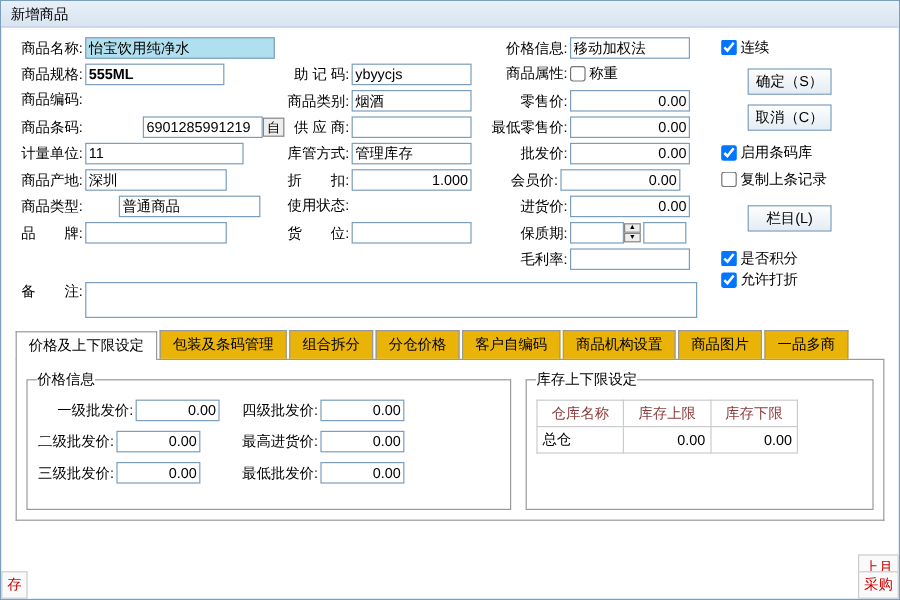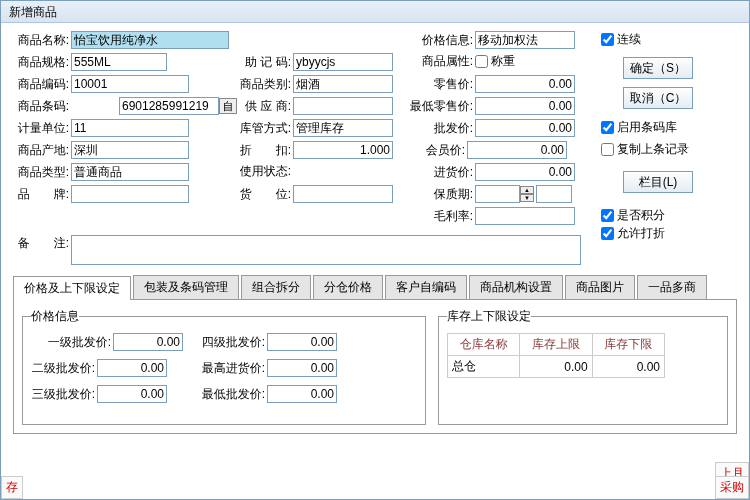--- a/index.html
+++ b/index.html
@@ -13,21 +13,21 @@
 .inp { border: 1px solid #7b9ebd; height: 18px; padding: 1px 2px; font-size: 12px; background: #fff; }
 .inp.right { text-align: right; }
 .inp.highlight { background: #b0e0f0; }
 .chk { display: flex; align-items: center; }
 .chk input { margin-right: 3px; }
 .btn { border: 1px solid #7b9ebd; background: linear-gradient(#fefefe, #e4ecf4); height: 22px; width: 70px; text-align: center; cursor: pointer; font-size: 12px; }
 .btn-auto { border: 1px solid #888; background: #eee; width: 18px; height: 16px; font-size: 11px; text-align: center; cursor: pointer; display: inline-block; }
 .spin { display: inline-flex; flex-direction: column; width: 14px; }
 .spin div { height: 8px; border: 1px solid #888; background: #eee; font-size: 6px; text-align: center; line-height: 6px; cursor: pointer; }
 .tabs { display: flex; margin-top: 4px; border-bottom: 1px solid #999; }
-.tab { padding: 3px 10px; border: 1px solid #999; border-bottom: none; background: #e5e5e5; margin-right: 2px; cursor: pointer; }
+.tab { padding: 3px 10px; border: 1px solid #999; border-bottom: none; background: #eab308; margin-right: 2px; cursor: pointer; }
 .tab.active { background: #fff; position: relative; top: 1px; }
 .tab-content { border: 1px solid #999; border-top: none; padding: 8px; height: 134px; display: flex; gap: 12px; }
 fieldset { border: 1px solid #999; padding: 8px; }
 fieldset legend { font-size: 12px; }
 .price-grid { position: relative; width: 350px; height: 100px; }
 .pf { position: absolute; display: flex; align-items: center; }
 .pf .lbl { width: 64px; }
 .tbl { width: 218px; border-collapse: collapse; }
 .tbl th, .tbl td { border: 1px solid #ccc; padding: 2px 4px; font-size: 12px; }
 .tbl th { color: #8b3a3a; font-weight: normal; }
@@ -43,42 +43,41 @@
   <div class="titlebar">新增商品</div>
   <div class="content">
     <div class="form-area">
 
       <div class="field" style="top:0;left:0">
         <span class="lbl">商品名称:</span>
         <input class="inp highlight" style="width: 158px;" type="text" value="怡宝饮用纯净水">
       </div>
       <div class="field" style="top:22px;left:0">
         <span class="lbl">商品规格:</span>
-        <input class="inp" style="width: 96px;" type="text" value="555ML">
+        <input class="inp" style="width: 116px; font-weight: bold;" type="text" value="555ML">
       </div>
       <div class="field" style="top:44px;left:0">
         <span class="lbl">商品编码:</span>
-        <input class="inp" style="width: 118px;" type="text" value="10001">
       </div>
       <div class="field" style="top:66px;left:0">
         <span class="lbl">商品条码:</span>
         <input class="inp" style="width: 100px; margin-left: 48px;" type="text" value="6901285991219">
         <span class="btn-auto">自</span>
       </div>
       <div class="field" style="top:88px;left:0">
         <span class="lbl">计量单位:</span>
-        <input class="inp" style="width: 118px;" type="text" value="11">
+        <input class="inp" style="width: 132px;" type="text" value="11">
       </div>
       <div class="field" style="top:110px;left:0">
         <span class="lbl">商品产地:</span>
         <input class="inp" style="width: 118px;" type="text" value="深圳">
       </div>
       <div class="field" style="top:132px;left:0">
         <span class="lbl">商品类型:</span>
-        <input class="inp" style="width: 118px;" type="text" value="普通商品">
+        <input class="inp" style="width: 118px; margin-left: 28px;" type="text" value="普通商品">
       </div>
       <div class="field" style="top:154px;left:0">
         <span class="lbl">品　　牌:</span>
         <input class="inp" style="width: 118px;" type="text" value="">
       </div>
 
       <div class="field" style="top:22px;left:222px">
         <span class="lbl">助 记 码:</span>
         <input class="inp" style="width: 100px;" type="text" value="ybyycjs">
       </div>

